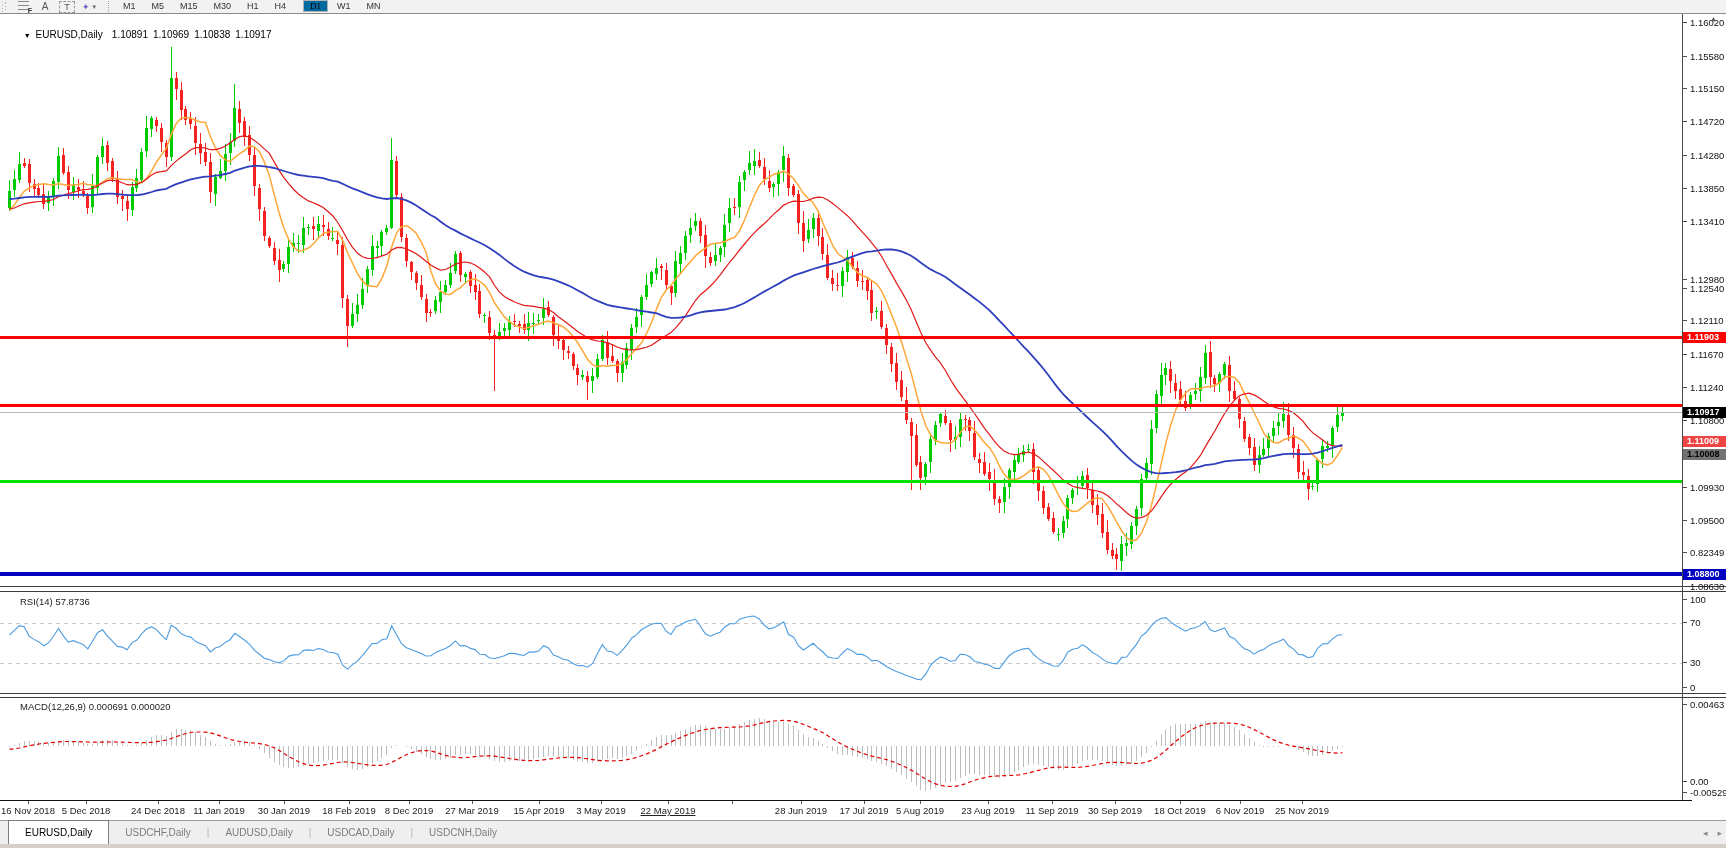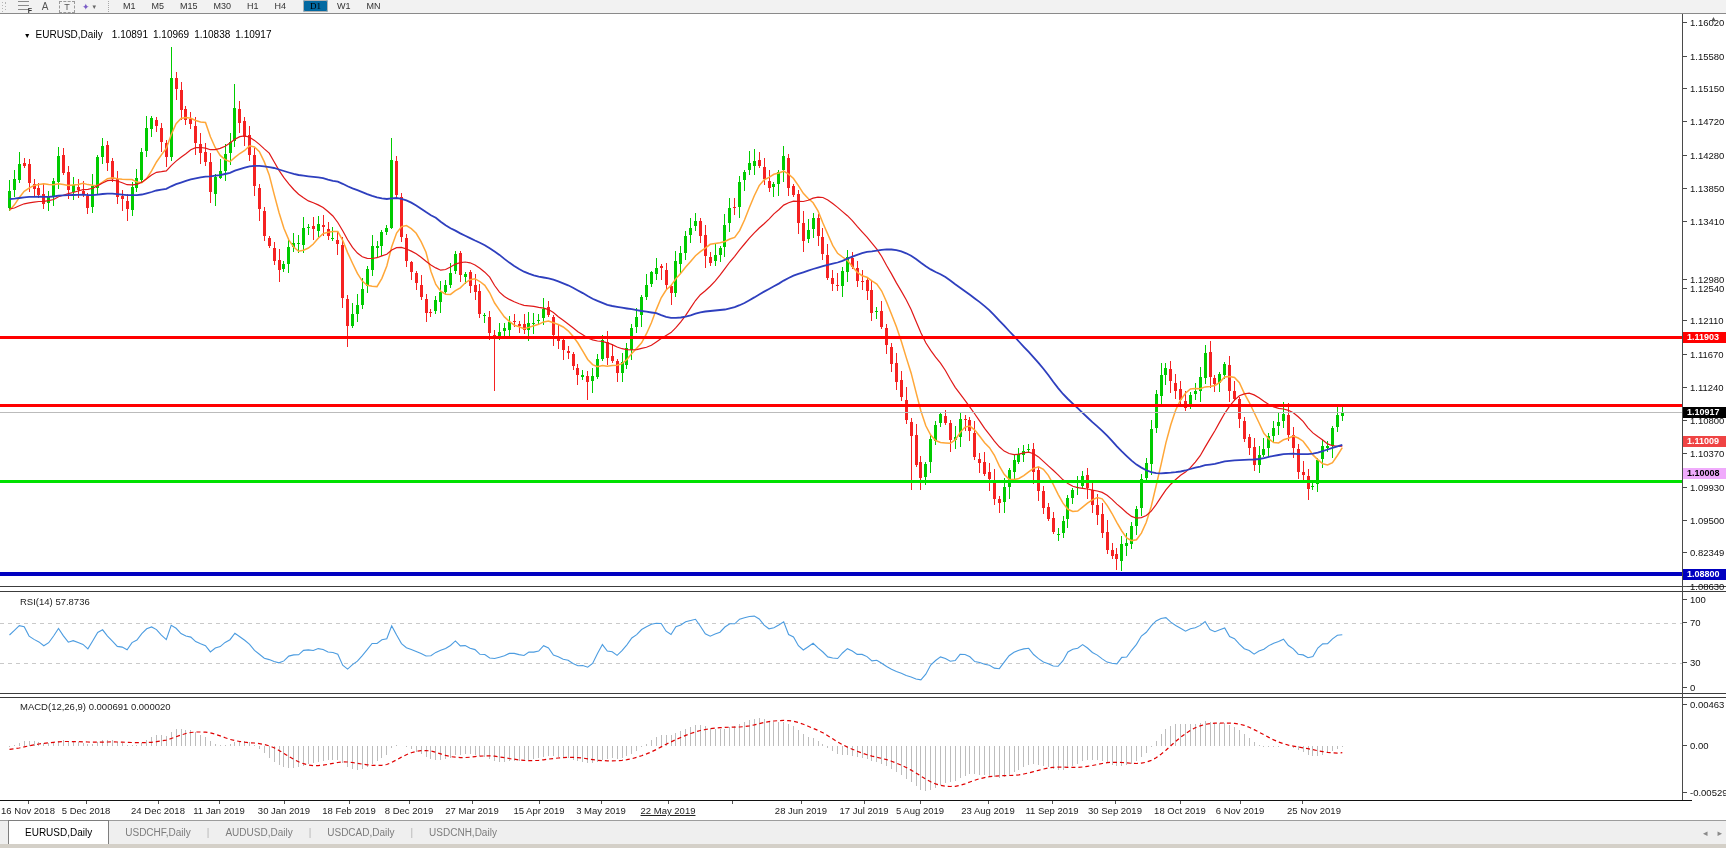--- a/index.html
+++ b/index.html
@@ -140,26 +140,26 @@
         <div class="ptick" style="top: 434.208px;">1.10370</div>
         <div class="ptick" style="top: 467.789px;">1.09930</div>
         <div class="ptick" style="top: 500.606px;">1.09500</div>
         <div class="ptick" style="top: 533.424px;">0.82349</div>
         <div class="ptick" style="top: 567.005px;">1.08630</div>
         <div class="ptick" style="top: 580px;">100</div>
         <div class="ptick" style="top: 603px;">70</div>
         <div class="ptick" style="top: 643px;">30</div>
         <div class="ptick" style="top: 668px;">0</div>
         <div class="ptick" style="top: 684.886px;">0.00463</div>
-        <div class="ptick" style="top: 726px;">0.00</div>
+        <div class="ptick" style="top: 762px;">0.00</div>
         <div class="ptick" style="top: 772.975px;">-0.00529</div>
         <div class="ptag" style="top: 317.709px; background: rgb(255, 0, 0); color: rgb(255, 255, 255);">1.11903</div>
         <div class="ptag" style="top: 385.94px; background: #ef4444; color: rgb(255, 255, 255); margin-top: 36px;">1.11009</div>
         <div class="ptag" style="top: 392.961px; background: rgb(0, 0, 0); color: rgb(255, 255, 255);">1.10917</div>
-        <div class="ptag" style="top: 454px; background: #f0abfc; color: rgb(0, 0, 0);">1.10008</div>
+        <div class="ptag" style="top: 435px; background: #737373; color: rgb(0, 0, 0);">1.10008</div>
         <div class="ptag" style="top: 554.53px; background: rgb(0, 0, 192); color: rgb(255, 255, 255);">1.08800</div>
       </div>
     <div class="axis-top-marker">▲</div>
   </div>
 
   <div class="date-axis" id="date-axis">
       <div class="dtick" style="left: 28px;"></div>
       <div class="dlabel" style="left: 28px;">16 Nov 2018</div>
       <div class="dtick" style="left: 86px;"></div>
       <div class="dlabel" style="left: 86px;">5 Dec 2018</div>
@@ -193,21 +193,21 @@
       <div class="dlabel" style="left: 988px;">23 Aug 2019</div>
       <div class="dtick" style="left: 1052px;"></div>
       <div class="dlabel" style="left: 1052px;">11 Sep 2019</div>
       <div class="dtick" style="left: 1115px;"></div>
       <div class="dlabel" style="left: 1115px;">30 Sep 2019</div>
       <div class="dtick" style="left: 1180px;"></div>
       <div class="dlabel" style="left: 1180px;">18 Oct 2019</div>
       <div class="dtick" style="left: 1240px;"></div>
       <div class="dlabel" style="left: 1240px;">6 Nov 2019</div>
       <div class="dtick" style="left: 1302px;"></div>
-      <div class="dlabel" style="left: 1302px; margin-left: 12px;">25 Nov 2019</div>
+      <div class="dlabel" style="left: 1302px;">25 Nov 2019</div>
     </div>
 
   <div class="tab-bar">
     <div class="tab-strip" id="tabs">
         <div class="tab active">EURUSD,Daily</div>
         <div class="tab">USDCHF,Daily</div>
         <span class="tab-sep">|</span>
         <div class="tab">AUDUSD,Daily</div>
         <span class="tab-sep">|</span>
         <div class="tab">USDCAD,Daily</div>

